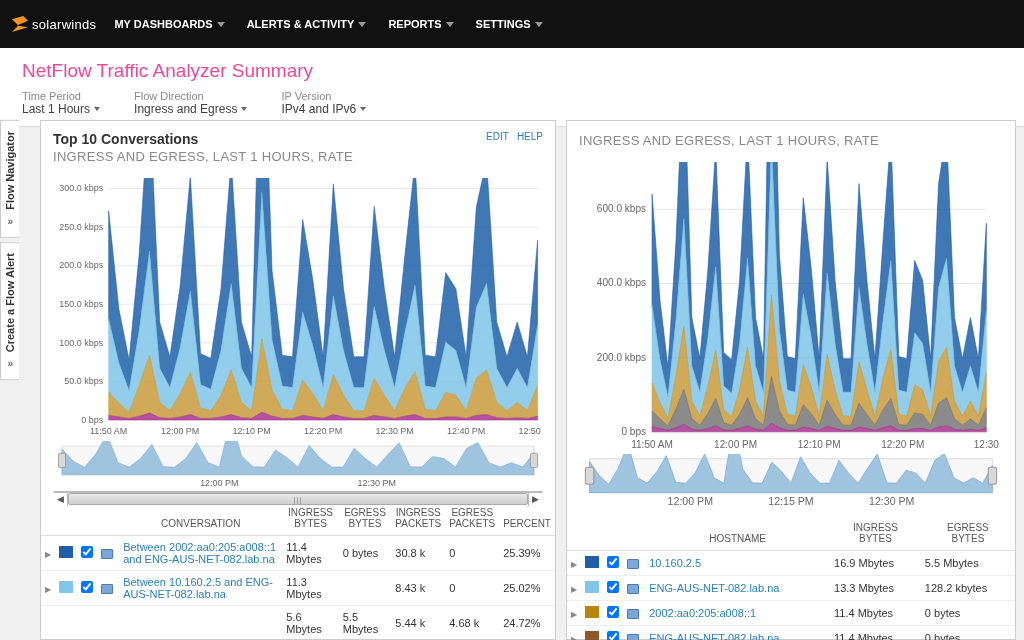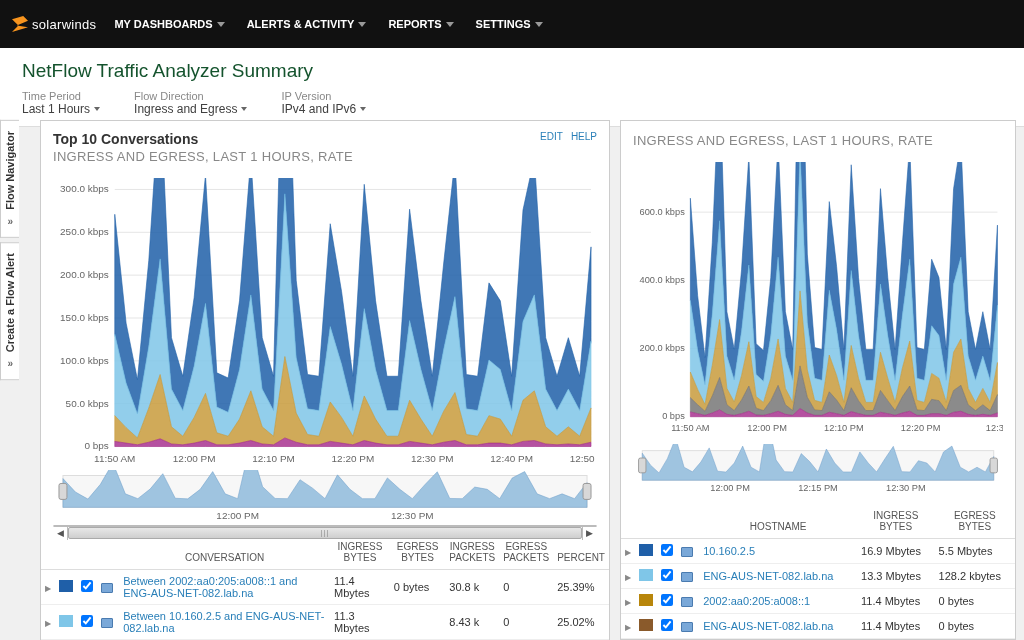--- a/index.html
+++ b/index.html
@@ -6,30 +6,30 @@
 body { background:#f0f0f0; font-size:12px; color:#333; overflow:hidden; width:1024px; height:640px; }
 .topbar { background:#111; height:48px; display:flex; align-items:center; padding:0 12px; color:#fff; font-size:12px; }
 .logo { display:flex; align-items:center; gap:4px; margin-right:18px; }
 .logo-badge { width:16px; height:16px; background:#f7941e; clip-path:polygon(0 20%,70% 0,100% 30%,30% 60%,100% 70%,0 100%,40% 60%); }
 .logo-text { font-size:13px; letter-spacing:.3px; }
 .menu { display:flex; gap:22px; }
 .menu-item { display:flex; align-items:center; gap:4px; cursor:pointer; font-weight:bold; font-size:11px; }
 .caret { width:0; height:0; border-left:4px solid transparent; border-right:4px solid transparent; border-top:5px solid #999; }
 .caret.small { border-left-width:3px; border-right-width:3px; border-top-width:4px; border-top-color:#666; }
 .page-header { background:#fff; padding:12px 22px 10px; border-bottom:1px solid #ddd; }
-.page-title { font-size:19px; color:#14532d; font-weight:normal; margin-bottom:8px; }
+.page-title { font-size:19px; color:#ec4899; font-weight:normal; margin-bottom:8px; }
 .filters { display:flex; gap:34px;align-items:center; }
 .filter-label { font-size:11px; color:#888; }
 .filter-value { font-size:12px; color:#404040; display:flex; align-items:center; gap:4px; cursor:pointer; }
 .vtabs { position:absolute; left:0; top:120px; display:flex; flex-direction:column; gap:4px; }
 .vtab { background:#fff; border:1px solid #ccc; border-left:none; writing-mode:vertical-rl; transform:rotate(180deg); padding:10px 3px; font-size:11px; font-weight:bold; cursor:pointer; display:flex; align-items:center; gap:6px; }
 .vtab .chev { writing-mode:horizontal-tb; transform:rotate(180deg); font-size:10px; color:#666; }
 .content { position:absolute; left:32px; top:120px; right:0; bottom:0; display:flex; gap:10px; padding:0 8px 0 8px; }
 .card { background:#fff; border:1px solid #ccc; display:flex; flex-direction:column; }
-.card.left { width:570px; }
+.card.left { width:516px; }
 .card.right { flex:1; min-width:0; }
 .card-head { padding:10px 12px 6px; display:flex; align-items:flex-start; }
 .card-title-wrap { flex:1; }
 .card-title { font-size:14px; font-weight:bold; }
 .card-sub { font-size:13px; color:#888; margin-top:2px; letter-spacing:.3px; }
 .card-links { font-size:10px; color:#297fb8; display:flex; gap:8px; }
 .card-links span { cursor:pointer; }
 .chart-zone { height:300px; position:relative; padding:8px 12px 0 12px; }
 .chart-svg { width:100%; height:100%; }
 .axis-text { font-size:10px; fill:#666; }

